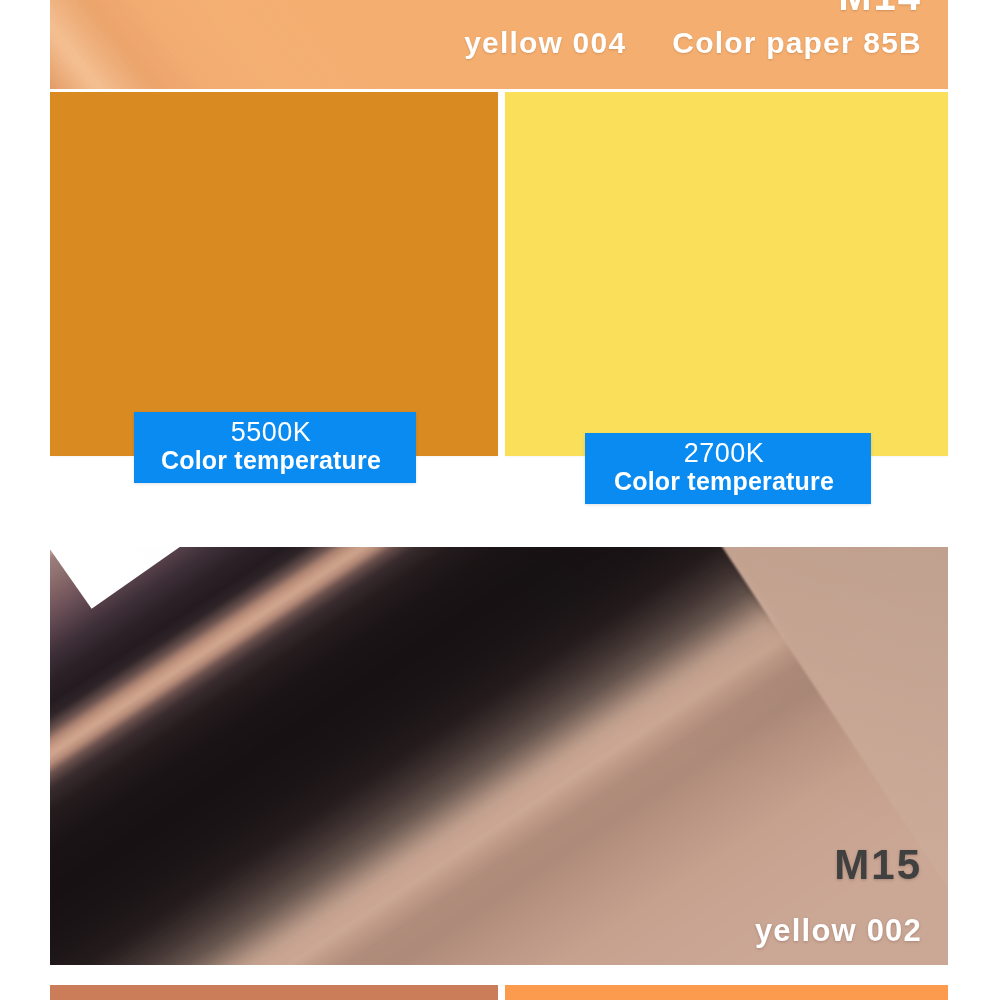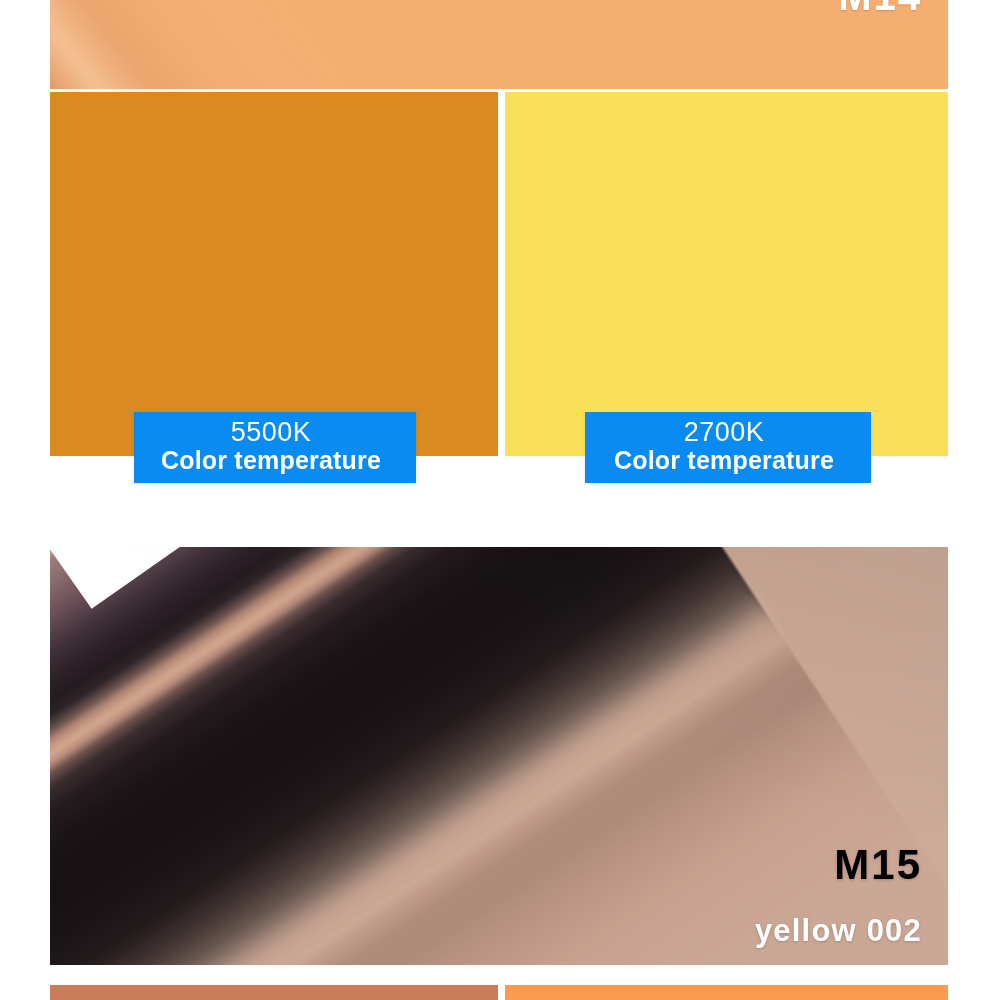--- a/index.html
+++ b/index.html
@@ -274,21 +274,21 @@
     inset: 0;
     background: linear-gradient(200deg, rgba(0,0,0,0.06) 0%, rgba(0,0,0,0) 42%);
   }
 
   .m15-code {
     position: absolute;
     right: 26px;
     bottom: 76px;
     font-size: 42px;
     font-weight: 700;
-    color: #000000;
+    color: #404040;
     letter-spacing: 2px;
     text-shadow: 0 1px 3px rgba(80,50,40,0.30);
     white-space: nowrap;
   }
   .m15-caption {
     position: absolute;
     right: 26px;
     bottom: 16px;
     display: flex;
     align-items: flex-end;
@@ -325,34 +325,38 @@
 <div id="page" style="background: rgb(255, 255, 255);">
 
   <div class="m14-banner">
     <div class="photo-base"></div>
     <div class="band-a"></div>
     <div class="band-b"></div>
     <div class="band-c"></div>
 
     <div class="m14-code">M14</div>
 
+    <div class="m14-caption">
+      <span class="cap-text">yellow 004</span>
+      <span class="cap-text">Color paper 85B</span>
+    </div>
   </div>
 
   <div class="swatch-row">
 
     <div class="swatch left" style="background-color: rgb(217, 138, 33);"></div>
 
     <div class="swatch right" style="background-color: rgb(250, 224, 90);"></div>
 
     <div class="badge left" style="background-color: rgb(10, 139, 242);">
       <span class="kelvin">5500K</span>
       <span class="ct-label">Color temperature</span>
     </div>
 
-    <div class="badge right" style="background-color: rgb(10, 139, 242);">
+    <div class="badge right" style="background-color: rgb(10, 139, 242); margin-top: 21px;">
       <span class="kelvin">2700K</span>
       <span class="ct-label">Color temperature</span>
     </div>
   </div>
 
   <div class="m15-photo">
     <div class="base"></div>
     <div class="roll"></div>
     <div class="roll-hl"></div>
     <div class="edge"></div>

